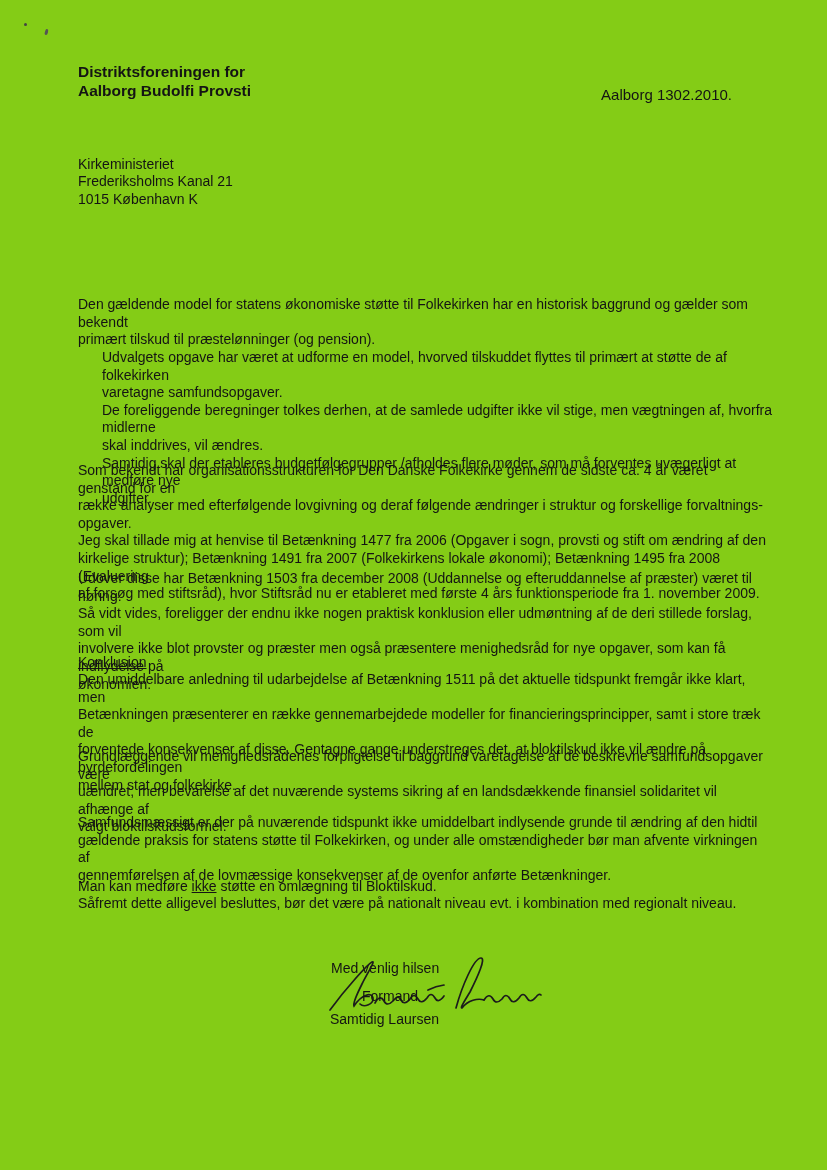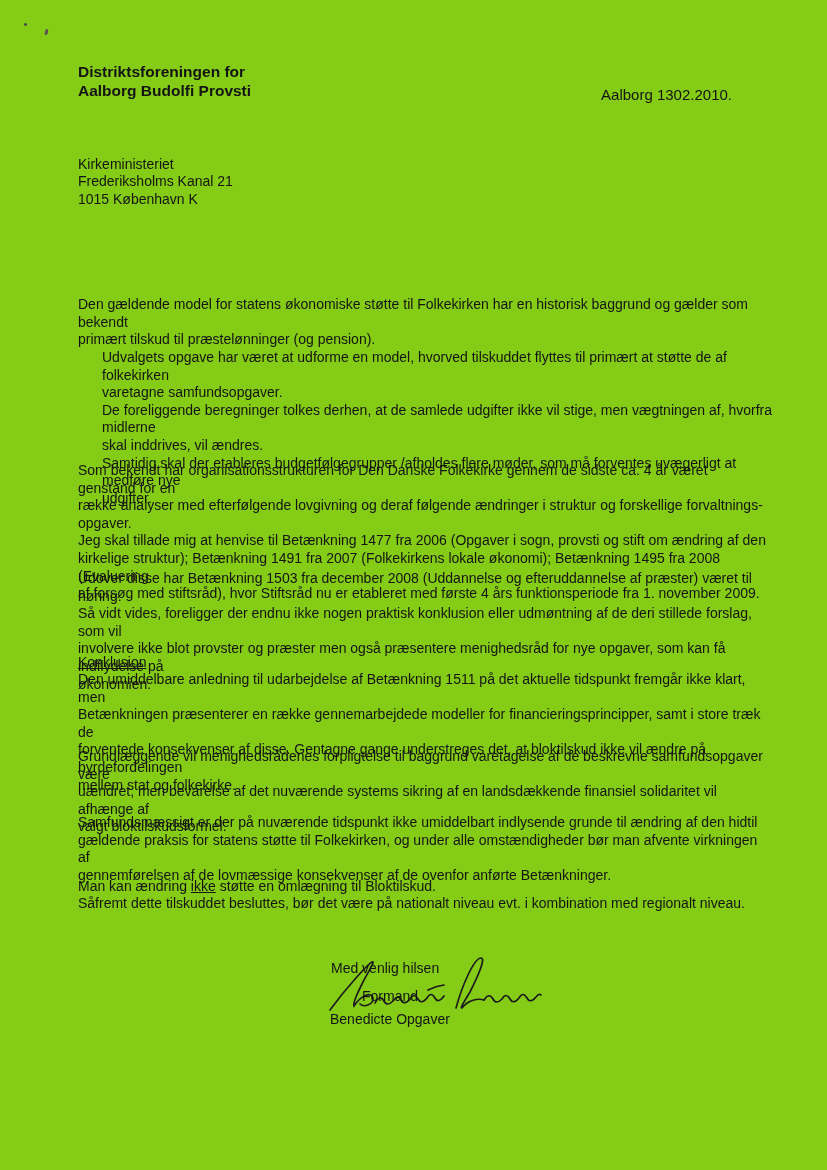--- a/index.html
+++ b/index.html
@@ -104,35 +104,35 @@
 mellem stat og folkekirke.</p>
 
   <p class="abs body-text" style="left:78px;top:748px;">Grundlæggende vil menighedsrådenes forpligtelse til baggrund varetagelse af de beskrevne samfundsopgaver være
 uændret, men bevarelse af det nuværende systems sikring af en landsdækkende finansiel solidaritet vil afhænge af
 valgt bloktilskudsformel.</p>
 
   <p class="abs body-text" style="left:78px;top:814px;">Samfundsmæssigt er der på nuværende tidspunkt ikke umiddelbart indlysende grunde til ændring af den hidtil
 gældende praksis for statens støtte til Folkekirken, og under alle omstændigheder bør man afvente virkningen af
 gennemførelsen af de lovmæssige konsekvenser af de ovenfor anførte Betænkninger.</p>
 
-  <p class="abs body-text" style="left:78px;top:878px;"><span>Man kan ændring </span><span class="u">ikke</span><span> støtte en omlægning til Bloktilskud.</span></p>
+  <p class="abs body-text" style="left:78px;top:878px;"><span>Man kan medføre </span><span class="u">ikke</span><span> støtte en omlægning til Bloktilskud.</span></p>
 
-  <p class="abs body-text" style="left:78px;top:895px;">Såfremt dette tilskuddet besluttes, bør det være på nationalt niveau evt. i kombination med regionalt niveau.</p>
+  <p class="abs body-text" style="left:78px;top:895px;">Såfremt dette alligevel besluttes, bør det være på nationalt niveau evt. i kombination med regionalt niveau.</p>
 
   <p class="abs closing" style="left:331px;top:960px;">Med venlig hilsen</p>
 
   <svg class="abs signature" style="left:328px;top:950px;" width="215" height="66" viewBox="0 0 215 66" fill="none" stroke="#1c1c1c" stroke-width="1.7" stroke-linecap="round">
 
     <path d="M2,60 C18,38 40,14 44,12 C48,10 40,22 34,34 C29,44 25,54 26,56 C34,44 44,42 45,48 C46,54 36,58 32,54"></path>
 
     <path d="M47,53 q5,-9 9,-2 q3,6 9,0 q5,-7 8,-1 q3,6 9,-1 q4,-7 8,0 q3,6 9,-1 q4,-7 8,0 q3,6 9,-2"></path>
 
     <path d="M100,40 q8,-4 16,-5"></path>
 
     <path d="M128,58 C134,36 146,8 153,8 C158,8 150,26 142,42 C136,52 132,58 134,58 C140,50 150,48 156,50"></path>
 
     <path d="M156,50 q5,-8 9,-1 q3,6 9,0 q4,-7 8,0 q3,6 9,-1 q4,-7 8,0 q3,6 9,-1 q3,-4 5,-2"></path>
   </svg>
 
-  <p class="abs sig-name" style="left:330px;top:1011px;">Benedicte Opgaver</p>
+  <p class="abs sig-name" style="left:330px;top:1011px;">Samtidig Laursen</p>
   <p class="abs sig-title" style="left:362px;top:988px;">Formand</p>
 
 </div>
 
 </body></html>

